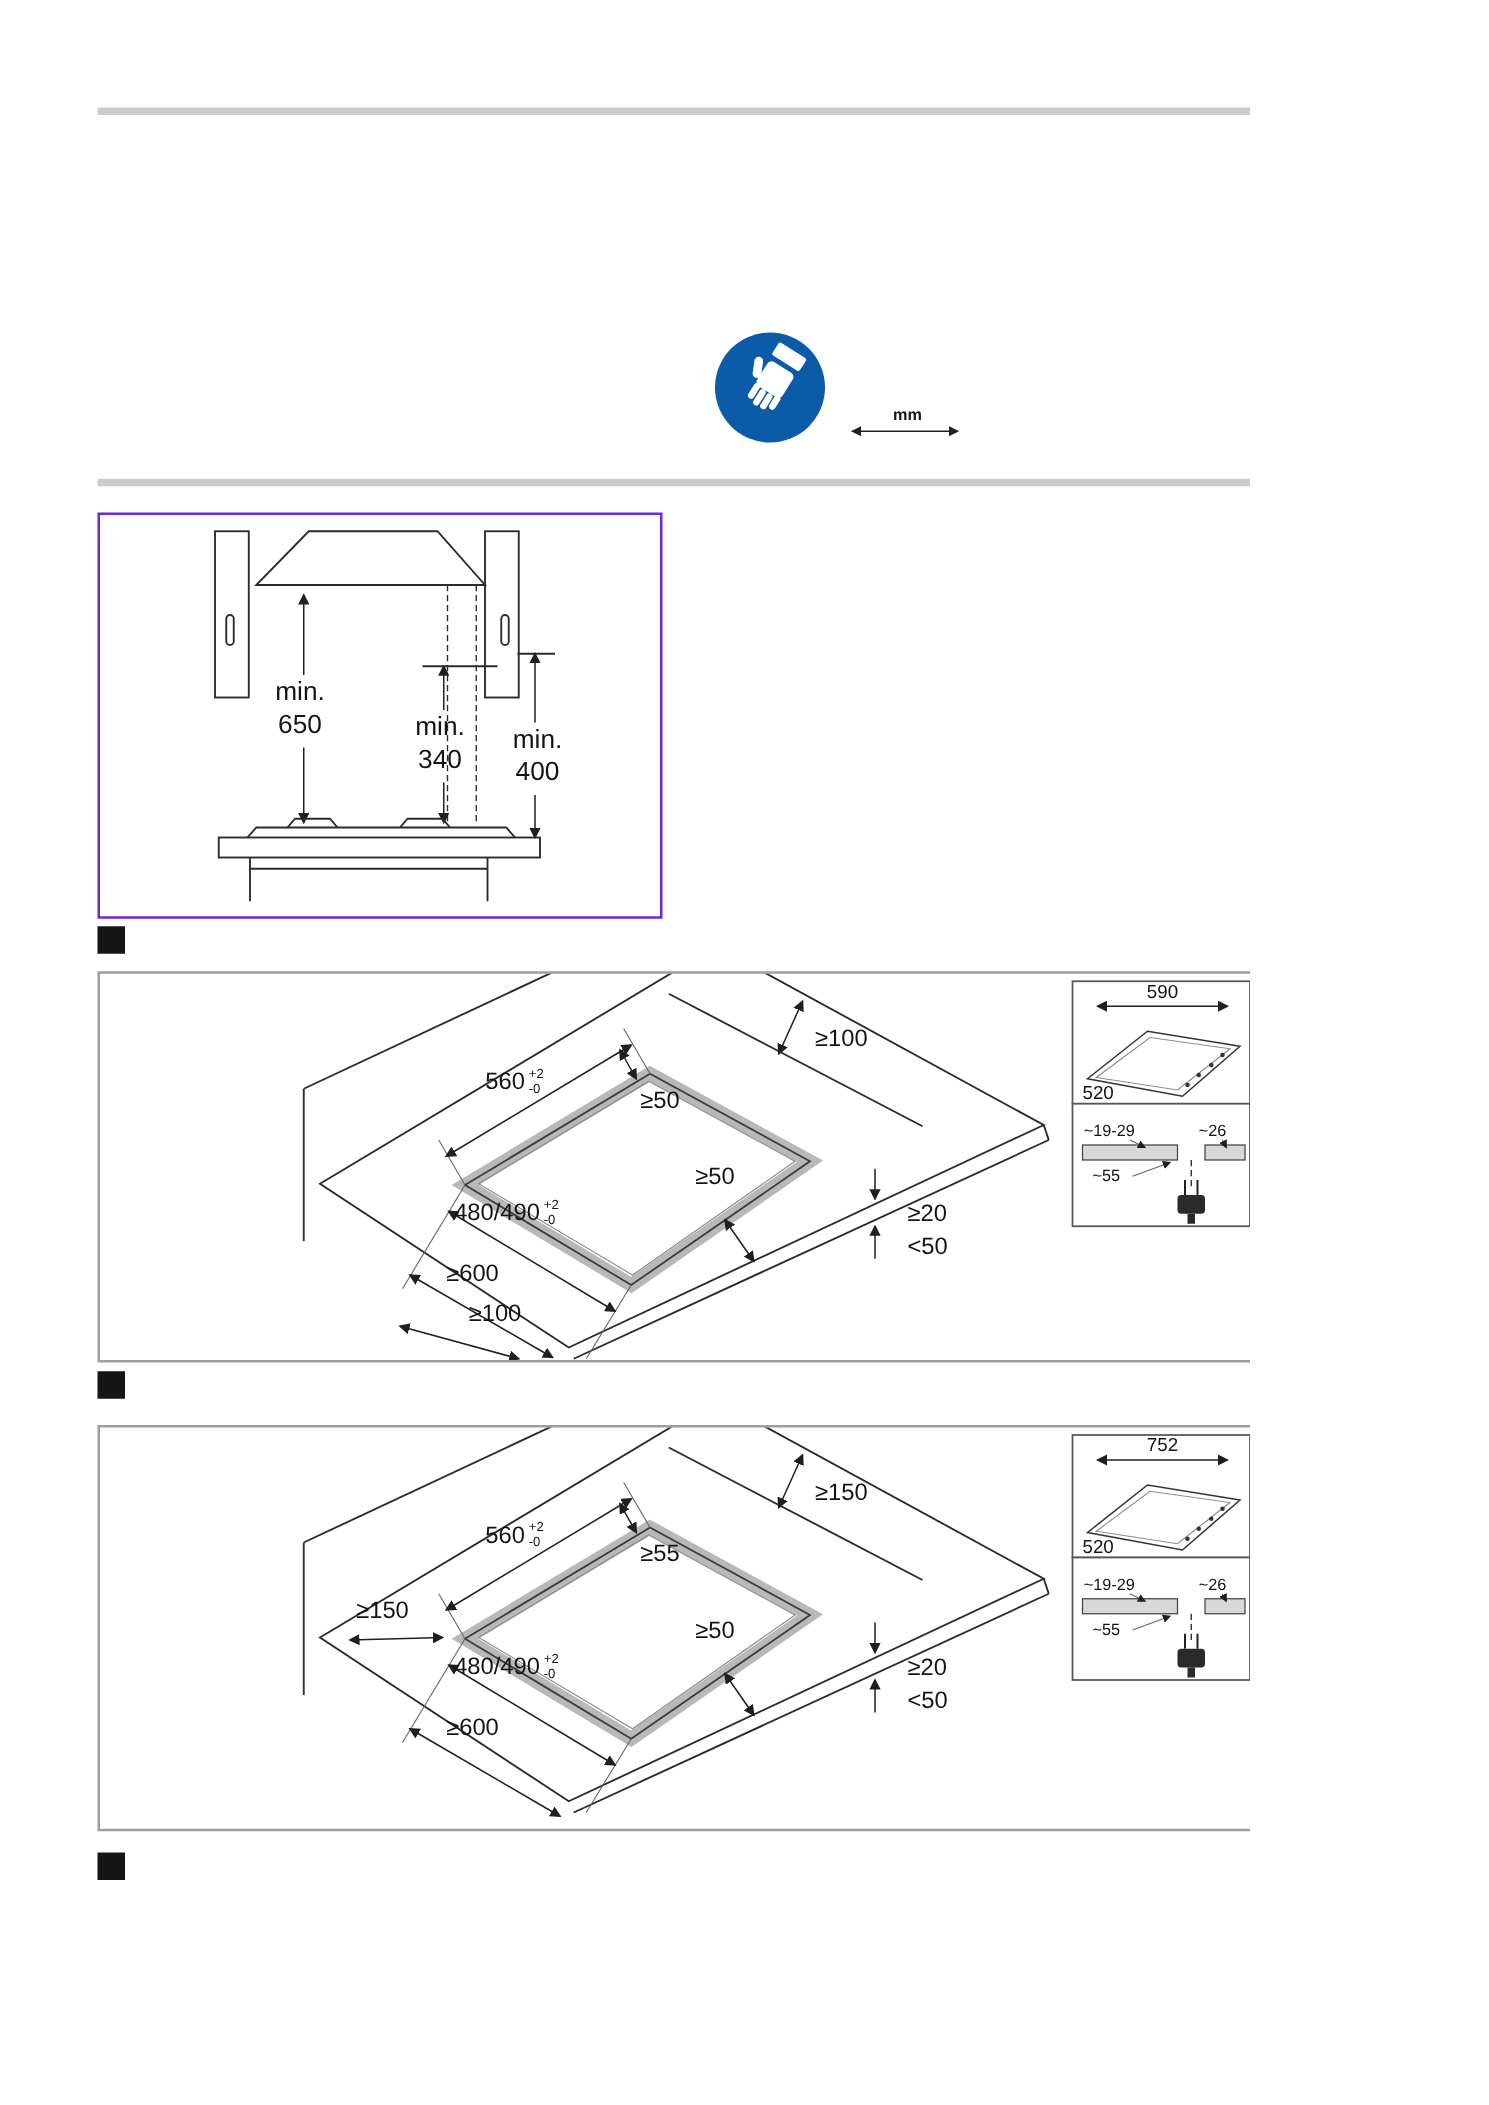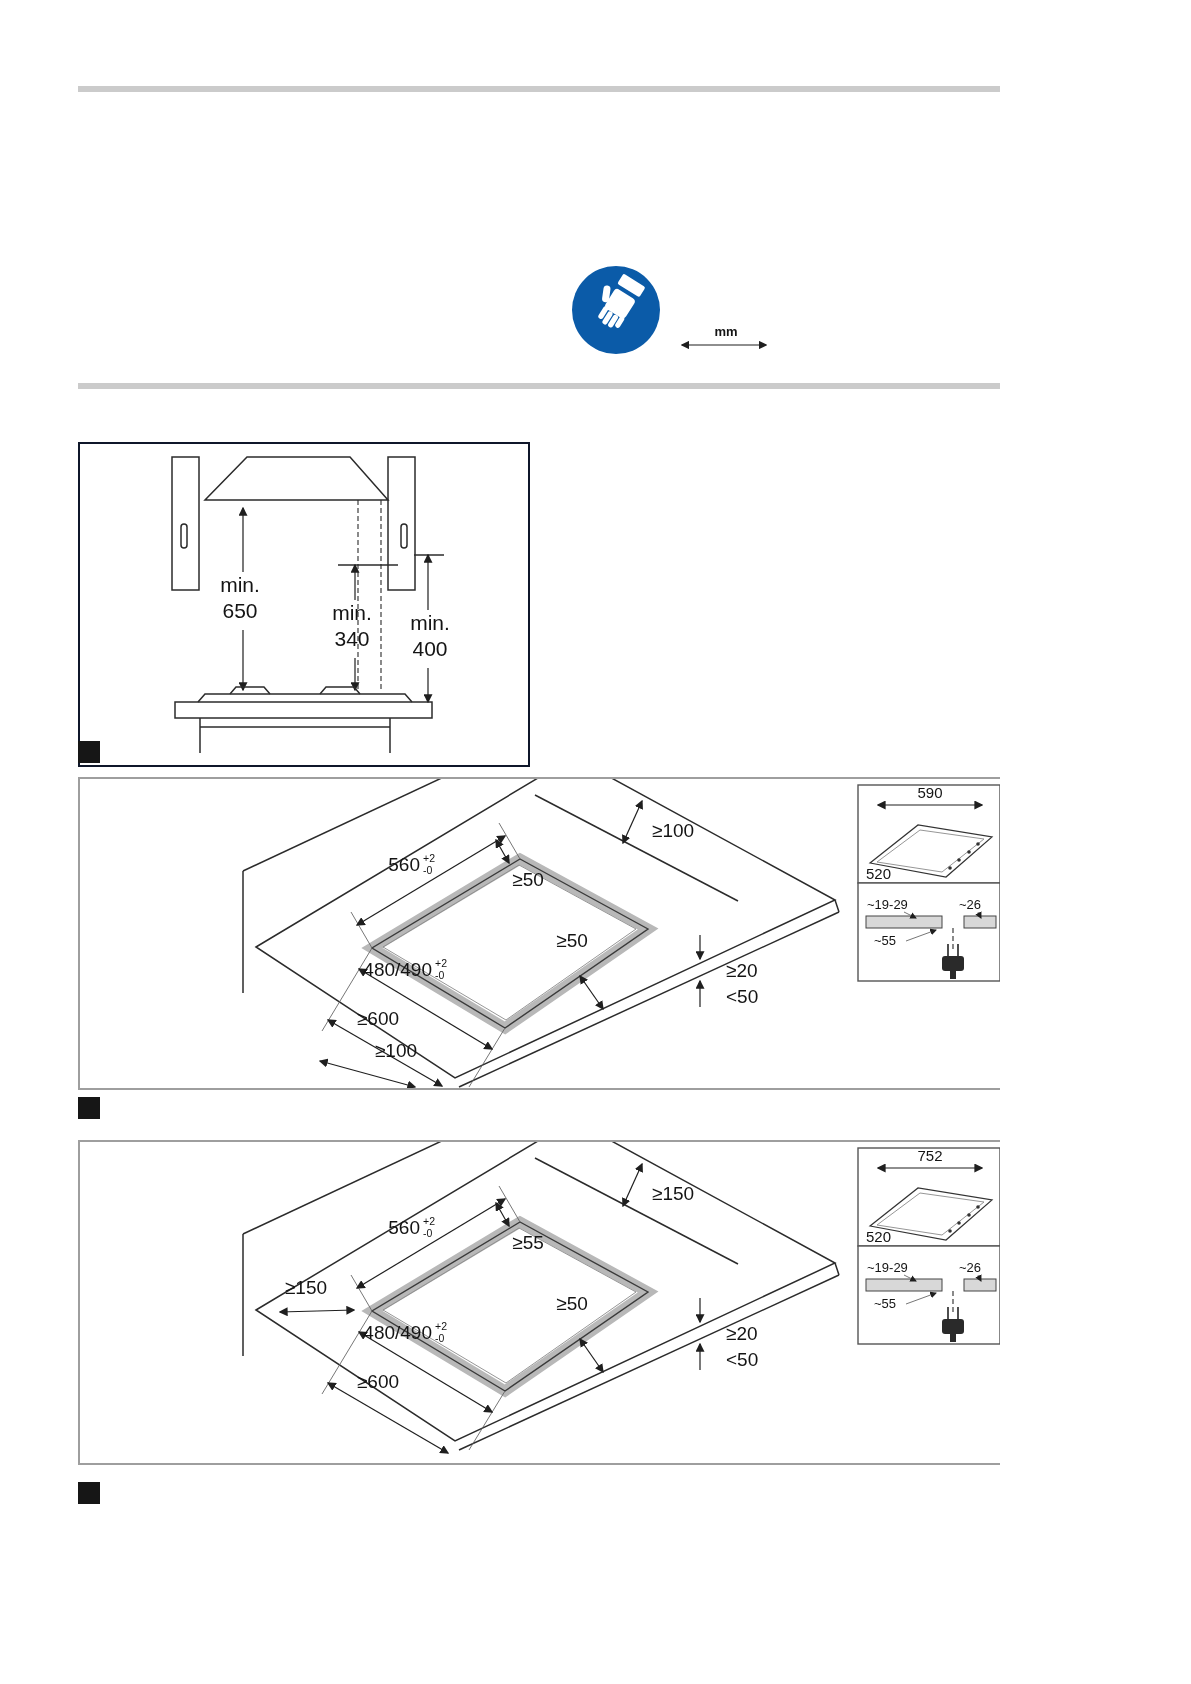--- a/index.html
+++ b/index.html
@@ -1,20 +1,20 @@
 <!DOCTYPE html>
 <html><head>
 <meta charset="utf-8">
 <style>
   html,body{margin:0;padding:0;background:#ffffff;}
   .page{position:relative;width:1000px;height:1684px;background:#ffffff;overflow:hidden;
         font-family:"Liberation Sans","DejaVu Sans",sans-serif;}
   .divider{position:absolute;left:78px;width:927px;height:6px;background:#cbcbcb;}
   .frame{position:absolute;background:#ffffff;}
-  .frame.f1{left:78px;top:410px;width:448px;height:321px;border:2px solid #0f172a;margin-top:32px;}
+  .frame.f1{left:78px;top:410px;width:448px;height:321px;border:2px solid #6d28d9;}
   .frame.f2{left:78px;top:777px;width:923px;height:309px;border:2px solid #9e9e9e;}
   .frame.f3{left:78px;top:1140px;width:923px;height:321px;border:2px solid #9e9e9e;}
   .secmark{position:absolute;left:78px;width:22px;height:22px;background:#161616;}
   .abs{position:absolute;}
   svg text{font-family:"Liberation Sans","DejaVu Sans",sans-serif;fill:#141414;}
   .dim{font-size:19px;}
   .tol{font-size:10.5px;}
   .f1t{font-size:21px;}
   .ps{font-size:15px;}
   .pxs{font-size:13px;}

